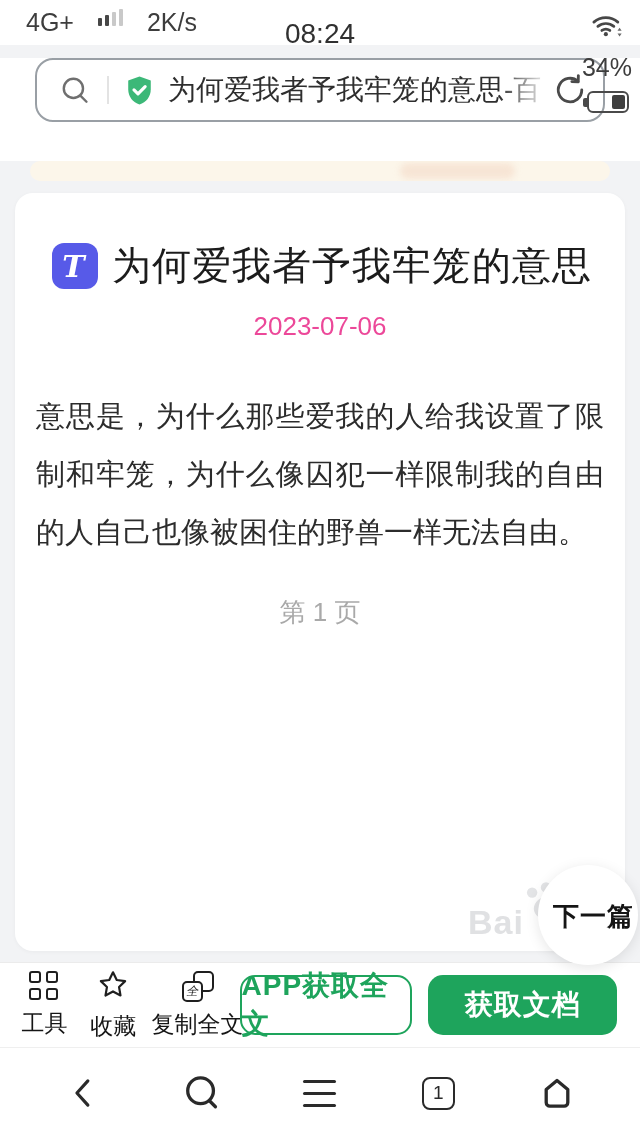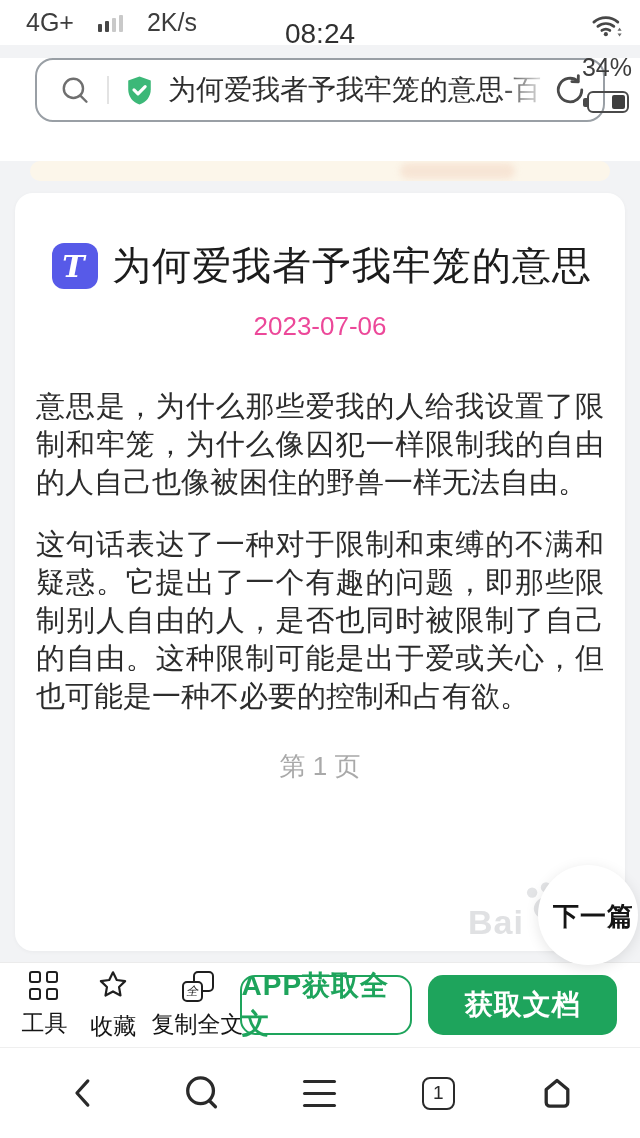--- a/index.html
+++ b/index.html
@@ -8,21 +8,21 @@
     position:relative; width:640px; height:1138px; margin:0 auto;
     background:#f2f3f5; overflow:hidden;
     font-family:"Liberation Sans", sans-serif; color:#222;
   }
 
   
   .statusbar {
     height:45px; background:#fff; display:flex; align-items:center;
     padding:0 8px 0 26px; color:#3d3d3d; font-size:25px;
   }
-  .sb-left { display:flex; align-items:center; gap:20px; }
+  .sb-left { display:flex; align-items:flex-start; gap:20px; }
   .sig { display:flex; align-items:flex-end; gap:3px; height:18px; margin:0 4px; }
   .sig i { display:block; width:4px; border-radius:1px; background:#c9c9c9; }
   .sig i:nth-child(1){height:8px;background:#474747;}
   .sig i:nth-child(2){height:11px;background:#474747;}
   .sig i:nth-child(3){height:14px;}
   .sig i:nth-child(4){height:17px;}
   .sb-time { position:absolute; left:0; right:0; text-align:center; font-size:28px; color:#303030; pointer-events:none;margin-top:23px; }
   .sb-right { margin-left:auto; display:flex; align-items:center; gap:9px; position:relative; z-index:1;flex-direction:column; }
   .battery { position:relative; width:42px; height:22px; border:2.5px solid #4a4a4a; border-radius:6px; margin-left:2px; }
   .battery .nub { position:absolute; left:-6px; top:5px; width:4px; height:9px; background:#4a4a4a; border-radius:2px 0 0 2px; }
@@ -52,21 +52,21 @@
     padding:0 21px 30px; min-height:758px; box-shadow:0 1px 4px rgba(0,0,0,.04);
   }
   .title-row { display:flex; align-items:center; gap:14px; margin:0 16px; padding-top:46px; }
   .tbadge {
     flex:0 0 auto; width:46px; height:46px; background:#575ae8; border-radius:12px;
     color:#fff; display:flex; align-items:center; justify-content:center;
     font-family:"DejaVu Serif", serif; font-style:italic; font-weight:700; font-size:30px; padding-right:3px;
   }
   .doc-title { font-size:39px; font-weight:500; color:#1c1c1c; letter-spacing:1px; white-space:nowrap; }
   .doc-date { margin-top:18px; height:30px; line-height:30px; text-align:center; color:#ec4899; font-size:26px; }
-  .para { font-size:29px; line-height:38px; color:#2c2c2c; text-align:justify; }
+  .para { font-size:29px; line-height:58px; color:#2c2c2c; text-align:justify; }
   .para.p1 { margin-top:46px; }
   .para.p2 { margin-top:24px; }
   .pagefoot { position:relative; margin-top:36px; height:30px; }
   .page-indicator { text-align:center; line-height:30px; color:#a9a9a9; font-size:26px; }
 
   
   .watermark { position:absolute; left:453px; top:698px; width:160px; height:60px; z-index:1; }
   .wm-bai { position:absolute; left:0; top:12px; font-size:34px; font-weight:700; color:#e0e1e3; letter-spacing:1px; }
   .wm-paw { position:absolute; left:52px; top:-14px; }
   .wm-du { position:absolute; left:88px; top:14px; width:34px; height:30px; background:#e6e7e9; border-radius:8px;
@@ -183,21 +183,20 @@
       <span class="blob"></span>
     </div>
 
   <div class="card">
     <div class="title-row">
       <span class="tbadge">T</span>
       <h1 class="doc-title">为何爱我者予我牢笼的意思</h1>
     </div>
     <div class="doc-date">2023-07-06</div>
     <p class="para p1">意思是，为什么那些爱我的人给我设置了限制和牢笼，为什么像囚犯一样限制我的自由的人自己也像被困住的野兽一样无法自由。</p>
-    <p class="para p2">这句话表达了一种对于限制和束缚的不满和疑惑。它提出了一个有趣的问题，即那些限制别人自由的人，是否也同时被限制了自己的自由。这种限制可能是出于爱或关心，但也可能是一种不必要的控制和占有欲。</p>
 
     <div class="watermark">
       <span class="wm-bai">Bai</span>
       <span class="wm-paw">
         <svg width="52" height="52" viewBox="0 0 24 24" fill="#e3e4e6">
           <circle cx="5.6" cy="7.2" r="2.4"></circle>
             <circle cx="12" cy="4.8" r="2.4"></circle>
             <circle cx="18.4" cy="7.2" r="2.4"></circle>
           <path d="M12 9.2 C8.2 9.2 5.6 13 6.6 15.9 C7.4 18.3 10 19.4 12 19.4 C14 19.4 16.6 18.3 17.4 15.9 C18.4 13 15.8 9.2 12 9.2 Z"></path>
         </svg>

